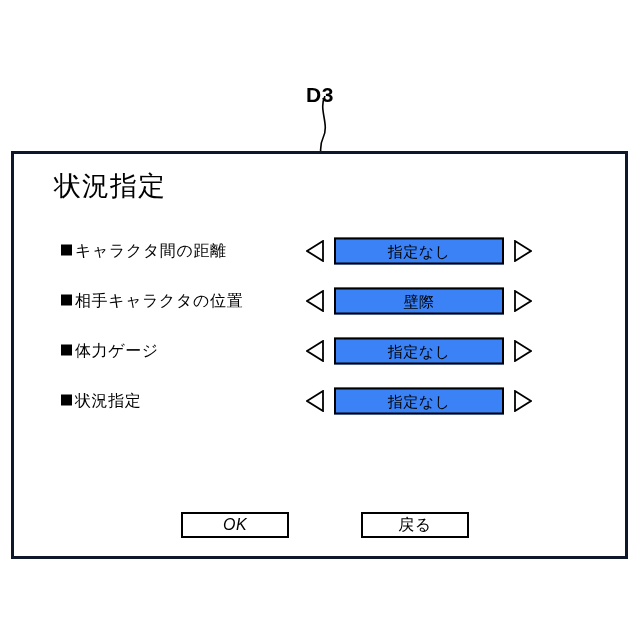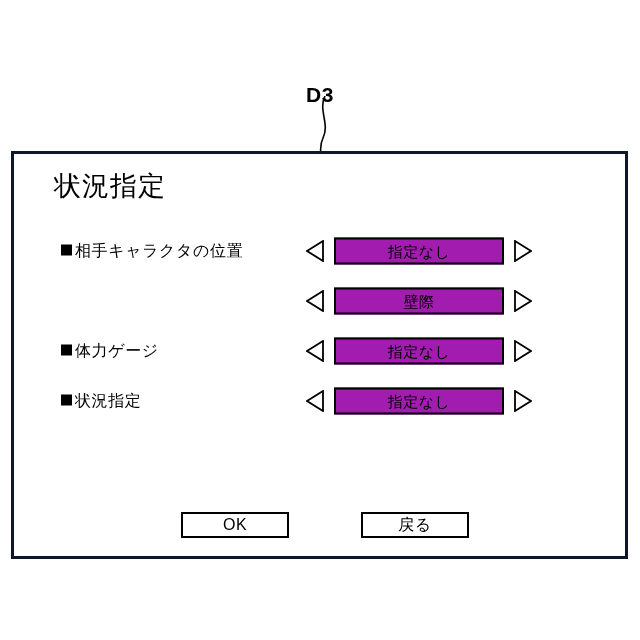--- a/index.html
+++ b/index.html
@@ -99,21 +99,21 @@
 
   .value-box {
     position: absolute;
     left: 320px;
     top: 50%;
     transform: translateY(-50%);
     width: 170px;
     height: 27px;
     box-sizing: border-box;
     border: 2px solid #000000;
-    background: #a21caf;
+    background: #3b82f6;
     display: flex;
     align-items: center;
     justify-content: center;
   }
   .value-text {
     font-size: 15px;
     letter-spacing: 0.5px;
     white-space: nowrap;
     line-height: 1;
   }
@@ -134,54 +134,57 @@
     box-sizing: border-box;
     border: 2px solid #000000;
     background: #ffffff;
     display: flex;
     align-items: center;
     justify-content: center;
     font-size: 16px;
     letter-spacing: 0.5px;
     cursor: pointer;
   }
-  #ok-button { left: 167px; }
+  #ok-button { left: 167px; font-style: italic; }
   #back-button { left: 347px; }
 </style>
 </head>
 <body>
 
 <div id="figure-callout">D3</div>
 
 <svg id="leader-line" viewBox="0 0 70 62" xmlns="http://www.w3.org/2000/svg">
   <path d="M 33 0 C 26 14, 38 28, 31 42 C 27 50, 29 56, 29 62" fill="none" stroke="#000000" stroke-width="1.6"></path>
 </svg>
 
 <div id="dialog-window">
 
   <div id="dialog-title">状況指定</div>
 
   <div id="options-list">
 
     <div class="option-row">
       <div class="option-label">
+        <span class="bullet-square"></span><span>キャラクタ間の距離</span>
+      </div>
+      <svg class="arrow-left" viewBox="0 0 18 22" xmlns="http://www.w3.org/2000/svg">
+        <polygon points="1,11 17,1 17,21" fill="#ffffff" stroke="#000000" stroke-width="1.8" stroke-linejoin="miter"></polygon>
+      </svg>
+      <div class="value-box">
+        <span class="value-text">指定なし</span>
+      </div>
+      <svg class="arrow-right" viewBox="0 0 18 22" xmlns="http://www.w3.org/2000/svg">
+        <polygon points="17,11 1,1 1,21" fill="#ffffff" stroke="#000000" stroke-width="1.8" stroke-linejoin="miter"></polygon>
+      </svg>
+    </div>
+
+    <div class="option-row">
+      <div class="option-label">
         <span class="bullet-square"></span><span>相手キャラクタの位置</span>
       </div>
-      <svg class="arrow-left" viewBox="0 0 18 22" xmlns="http://www.w3.org/2000/svg">
-        <polygon points="1,11 17,1 17,21" fill="#ffffff" stroke="#000000" stroke-width="1.8" stroke-linejoin="miter"></polygon>
-      </svg>
-      <div class="value-box">
-        <span class="value-text">指定なし</span>
-      </div>
-      <svg class="arrow-right" viewBox="0 0 18 22" xmlns="http://www.w3.org/2000/svg">
-        <polygon points="17,11 1,1 1,21" fill="#ffffff" stroke="#000000" stroke-width="1.8" stroke-linejoin="miter"></polygon>
-      </svg>
-    </div>
-
-    <div class="option-row">
       <svg class="arrow-left" viewBox="0 0 18 22" xmlns="http://www.w3.org/2000/svg">
         <polygon points="1,11 17,1 17,21" fill="#ffffff" stroke="#000000" stroke-width="1.8" stroke-linejoin="miter"></polygon>
       </svg>
       <div class="value-box">
         <span class="value-text">壁際</span>
       </div>
       <svg class="arrow-right" viewBox="0 0 18 22" xmlns="http://www.w3.org/2000/svg">
         <polygon points="17,11 1,1 1,21" fill="#ffffff" stroke="#000000" stroke-width="1.8" stroke-linejoin="miter"></polygon>
       </svg>
     </div>

